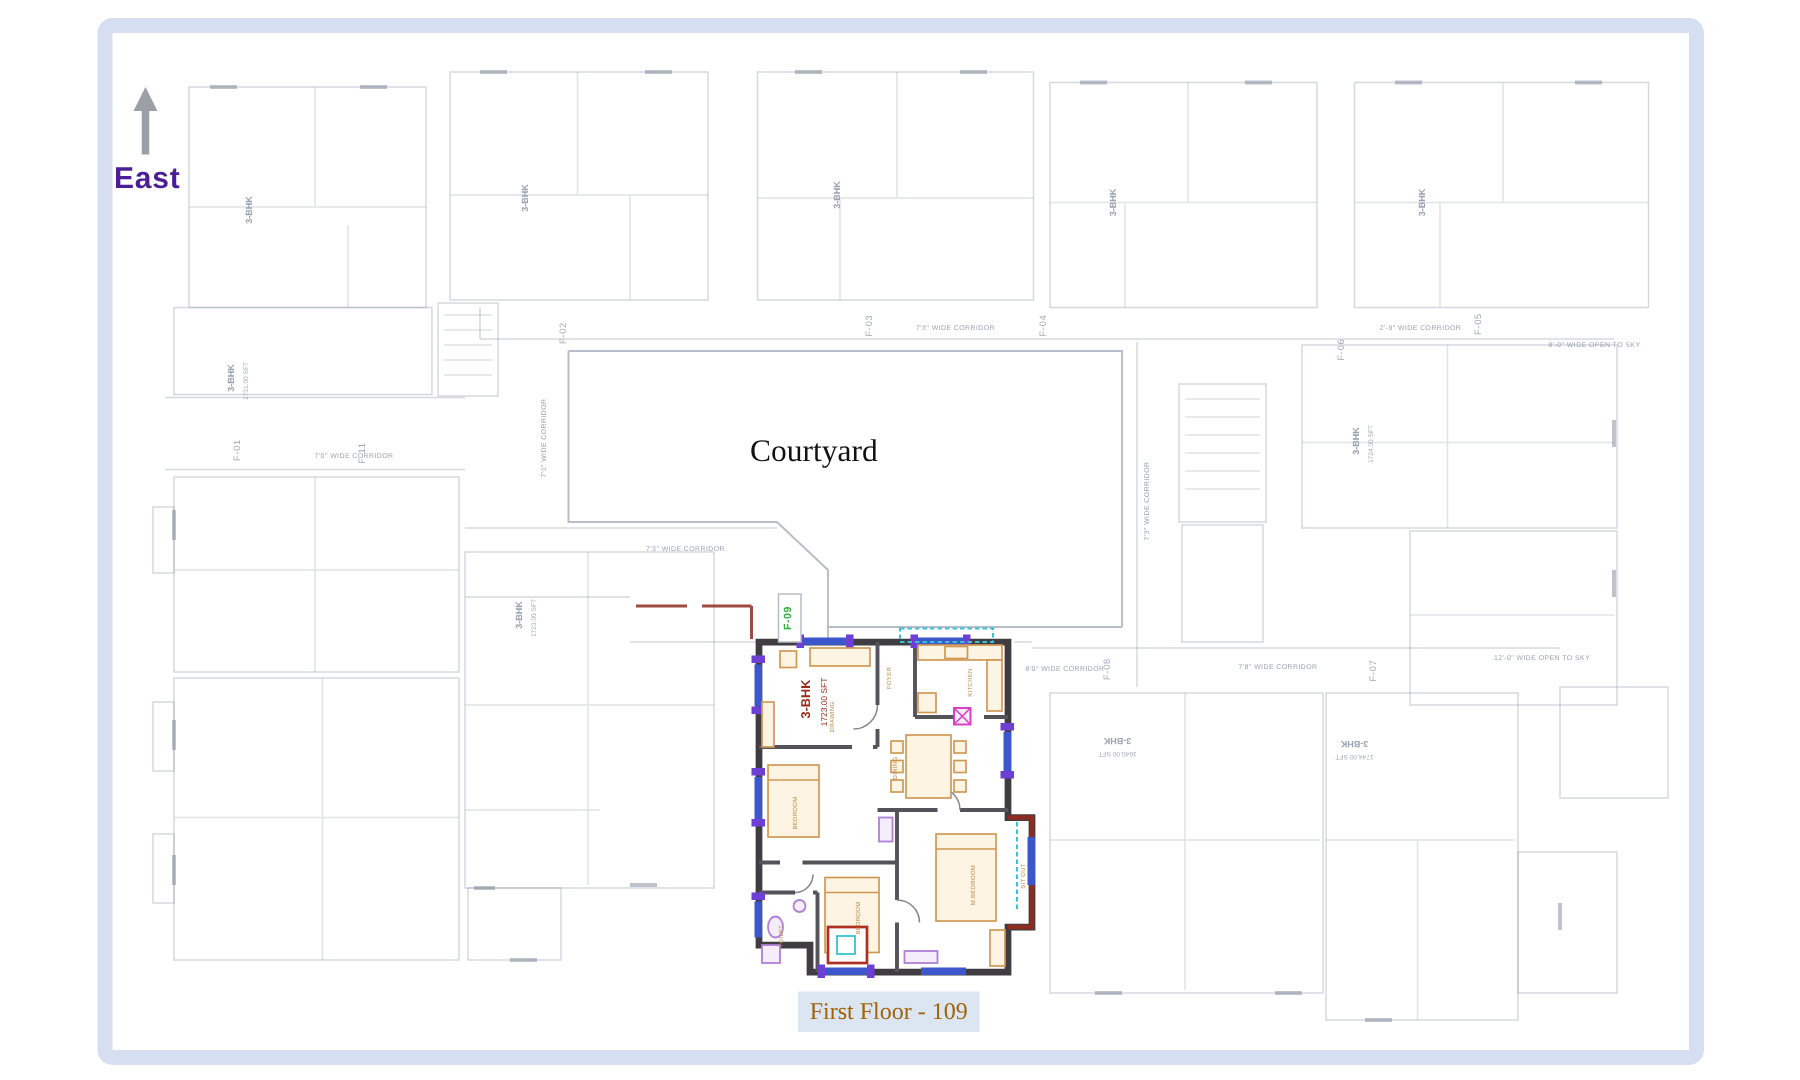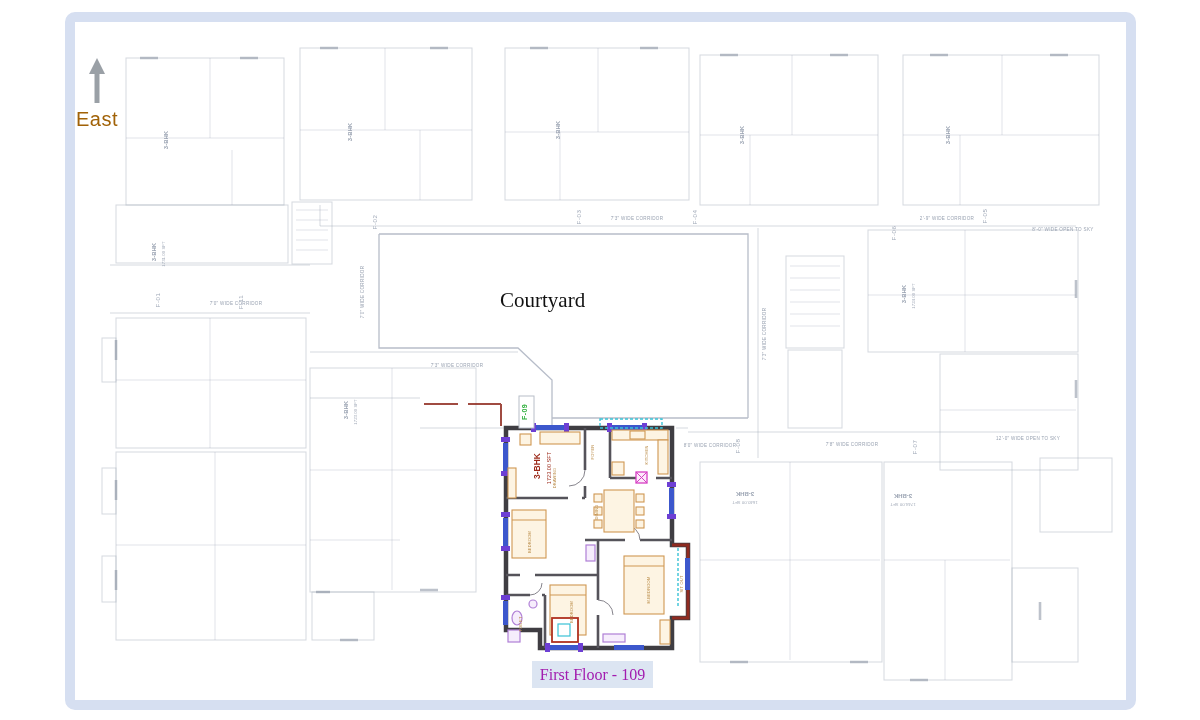--- a/index.html
+++ b/index.html
@@ -9,27 +9,27 @@
     --green:#2faf3c; --redlabel:#9c2a1a;
   }
   html,body{margin:0;padding:0;}
   body{width:1200px;height:720px;background:#ffffff;position:relative;overflow:hidden;
        font-family:"Liberation Sans",sans-serif;}
   .frame{position:absolute;left:65px;top:12px;width:1071px;height:698px;
          border:10px solid var(--frame);border-radius:10px;box-sizing:border-box;
          background:#ffffff;z-index:0;}
   svg.plan{position:absolute;left:0;top:0;z-index:1;}
   .overlay{position:absolute;z-index:2;}
-  #east-label{left:76px;top:108px;width:60px;font-size:20px;font-weight:normal;
-              color:#a16207;letter-spacing:.5px;}
+  #east-label{left:76px;top:108px;width:60px;font-size:20px;font-weight:bold;
+              color:#4c1d95;letter-spacing:.5px;}
   #courtyard-label{left:500px;top:288px;width:182px;
                    font-family:"Liberation Serif",serif;font-size:21px;color:#111;}
   #caption{left:532px;top:661px;width:121px;height:27px;line-height:27px;
            background:var(--caption-bg);text-align:center;
-           font-family:"Liberation Serif",serif;font-size:16px;color:#a21caf;}
+           font-family:"Liberation Serif",serif;font-size:16px;color:#a16207;}
   
   .f{stroke:var(--faint);stroke-width:1;fill:none;opacity:.42;}
   .f2{stroke:var(--faint);stroke-width:1;fill:none;opacity:.3;}
   .tick{stroke:#7d8798;stroke-width:2.6;opacity:.5;}
   .court{stroke:#aab2bf;stroke-width:1.3;fill:none;opacity:.85;}
   .redf{stroke:var(--maroon);stroke-width:2;fill:none;opacity:.85;}
   
   .wall{stroke:var(--wall);stroke-width:4.5;fill:none;}
   .iwall{stroke:#55535a;stroke-width:2.6;fill:none;}
   .mwall{stroke:var(--maroon);stroke-width:3;fill:none;}

